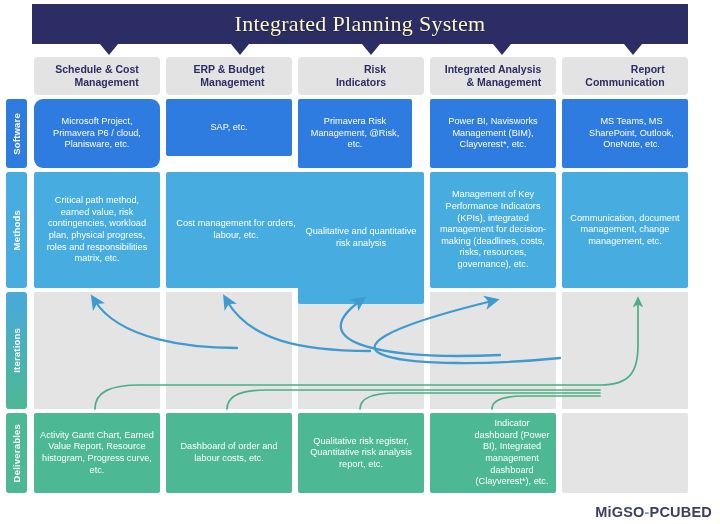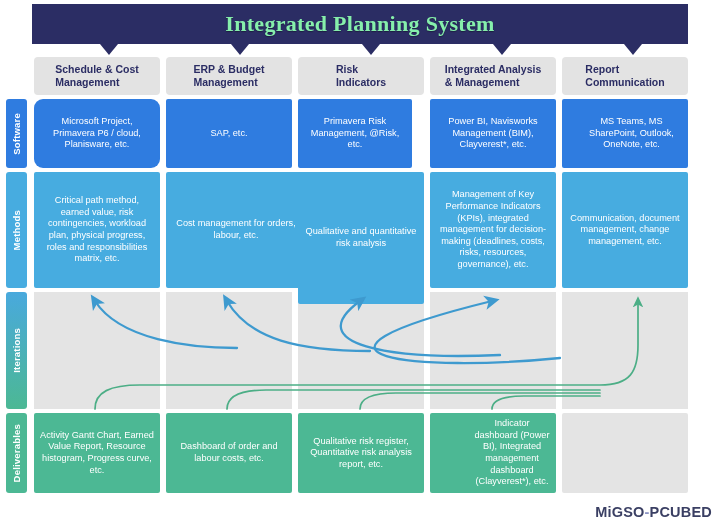--- a/index.html
+++ b/index.html
@@ -15,21 +15,21 @@
   #banner-wrap{
     position:absolute;left:32px;top:4px;width:656px;height:40px;
   }
   #banner{
     width:100%;height:40px;
     background:#2b2d64;
     display:flex;align-items:center;justify-content:center;
   }
   #banner-title{
     font-family:"Liberation Serif", serif;
-    color:#86efac;font-size:22px;font-weight:bold;
+    color:#fef9c3;font-size:22px;font-weight:normal;
     letter-spacing:.3px;
     text-shadow:0 1px 1px rgba(0,0,0,.35);
   }
   .banner-notch{
     position:absolute;top:40px;width:0;height:0;
     border-left:9px solid transparent;
     border-right:9px solid transparent;
     border-top:11px solid #2b2d64;
   }
   .cell{
@@ -42,21 +42,21 @@
     line-height:11.6px;
     padding:4px 6px;
     border-radius:2px;
   }
   .colhead{
     position:absolute;
     box-sizing:border-box;
     background:#e3e3e3;
     border-radius:4px;
     display:flex;align-items:center;justify-content:center;
-    text-align:left;
+    text-align:right;
     color:#2b2d64;
     font-weight:bold;
     font-size:10.5px;
     line-height:13px;
     padding:3px 4px;
   }
 
   
   .rowstrip{position:absolute;left:34px;width:654px;}
   #strip-iterations{background:#e4e4e4;}
@@ -130,21 +130,21 @@
 &amp; Management</span>
 </div>
 <div class="colhead" style="left:562px;top:57px;width:126px;height:38px;">
   <span style="white-space:pre-line;">Report
 Communication</span>
 </div>
 
 <div class="cell" style="left:34px;top:99px;width:126px;height:69px;background:#2f7ce0;border-radius:9px;">
   <span>Microsoft Project, Primavera P6 / cloud, Planisware, etc.</span>
 </div>
-<div class="cell" style="left:166px;top:99px;width:126px;height:69px;background:#2f7ce0;">
+<div class="cell" style="left:166px;top:99px;width:126px;height:57px;background:#2f7ce0;">
   <span>SAP, etc.</span>
 </div>
 <div class="cell" style="left:298px;top:99px;width:114px;height:69px;background:#2f7ce0;">
   <span>Primavera Risk Management, @Risk, etc.</span>
 </div>
 <div class="cell" style="left:430px;top:99px;width:126px;height:69px;background:#2f7ce0;">
   <span>Power BI, Navisworks Management (BIM), Clayverest*, etc.</span>
 </div>
 <div class="cell" style="left:562px;top:99px;width:126px;height:69px;background:#2f7ce0;padding-left:19px;">
   <span>MS Teams, MS SharePoint, Outlook, OneNote, etc.</span>

